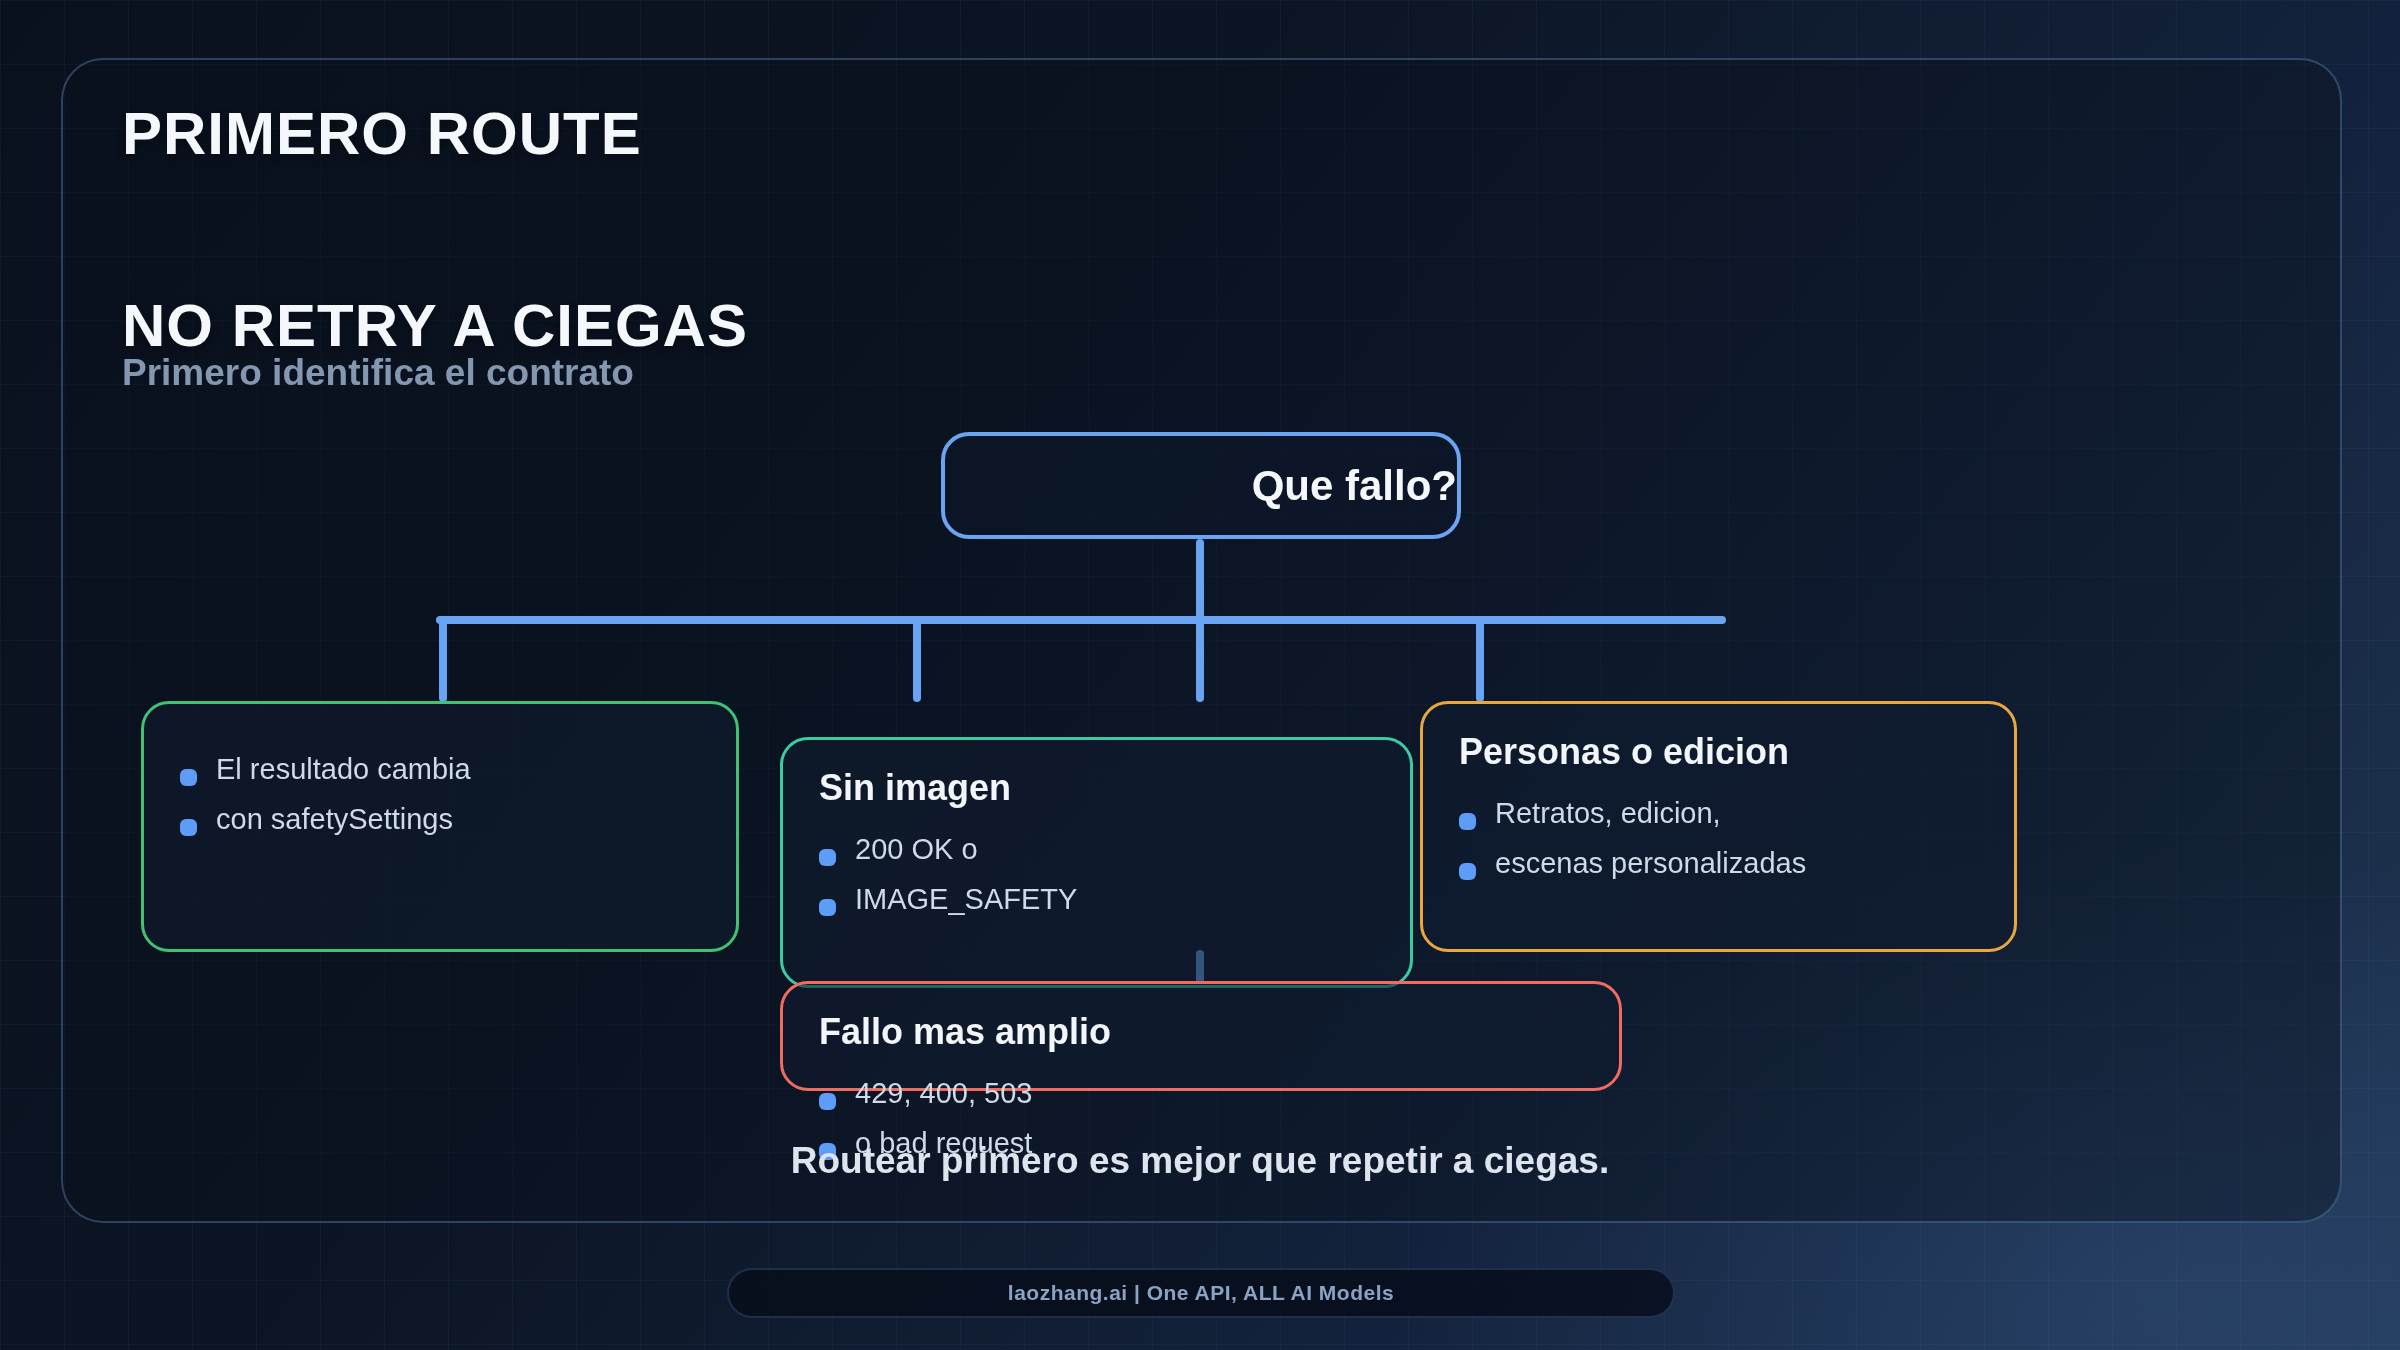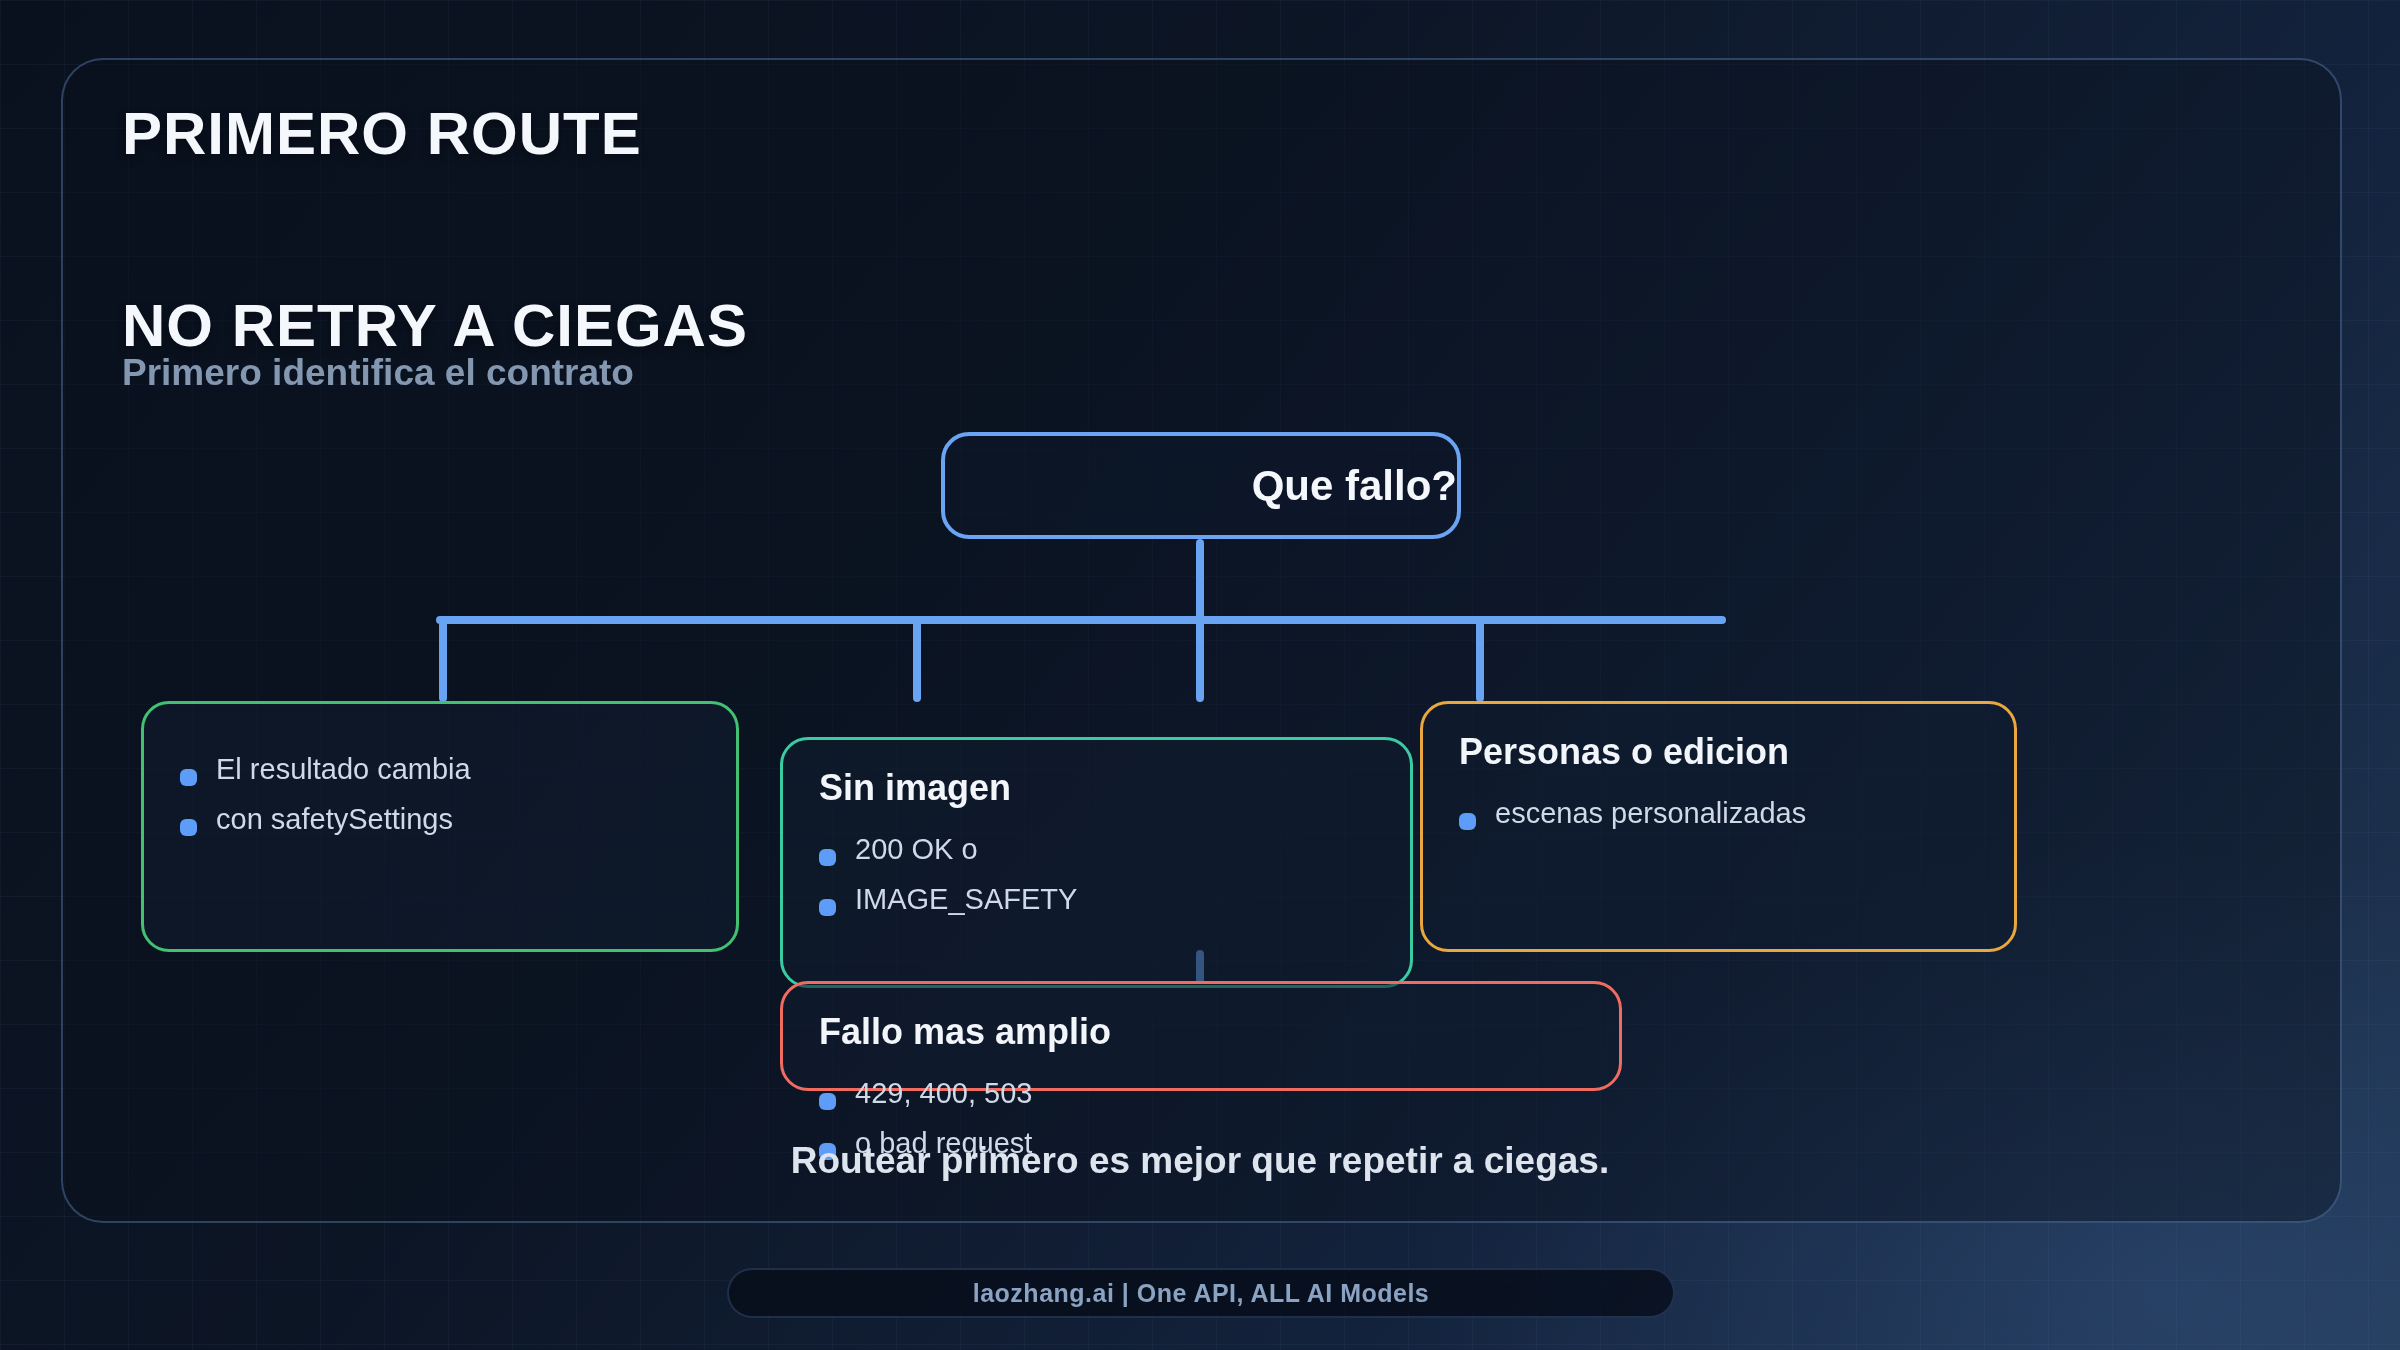--- a/index.html
+++ b/index.html
@@ -83,21 +83,21 @@
     text-align: center; font-size: 37px; font-weight: bold; color: #dde4ee;
   }
   .footer-pill {
     position: absolute; left: 727px; top: 1268px; width: 948px; height: 50px;
     box-sizing: border-box;
     border-radius: 26px;
     background: rgba(6,13,25,0.8);
     border: 2px solid rgba(92,130,190,0.28);
     display: flex; align-items: center; justify-content: center;
   }
-  .footer-text { font-size: 25px; font-weight: bold; color: #8ba3c3; letter-spacing: 0.5px; }
+  .footer-text { font-size: 21px; font-weight: bold; color: #8ba3c3; letter-spacing: 0.5px; }
 </style>
 </head>
 <body>
 
 <div id="canvas">
 
   <div class="slide"></div>
 
   <div class="title"><span>PRIMERO ROUTE</span><br>
   <span>NO RETRY A CIEGAS</span></div>
@@ -141,20 +141,24 @@
         <span class="bullet-text">IMAGE_SAFETY</span>
       </div>
     </div>
   </div>
 
   <div class="node node-3" style="border-color: rgb(233, 167, 64);">
     <div class="node-title">Personas o edicion</div>
     <div class="bullets">
       <div class="bullet-row">
         <span class="bullet-marker"></span>
+        <span class="bullet-text">Retratos, edicion,</span>
+      </div>
+      <div class="bullet-row">
+        <span class="bullet-marker"></span>
         <span class="bullet-text">escenas personalizadas</span>
       </div>
     </div>
   </div>
 
   <div class="node node-followup" style="border-color: rgb(240, 108, 97);">
     <div class="node-title">Fallo mas amplio</div>
     <div class="bullets">
       <div class="bullet-row">
         <span class="bullet-marker"></span>

